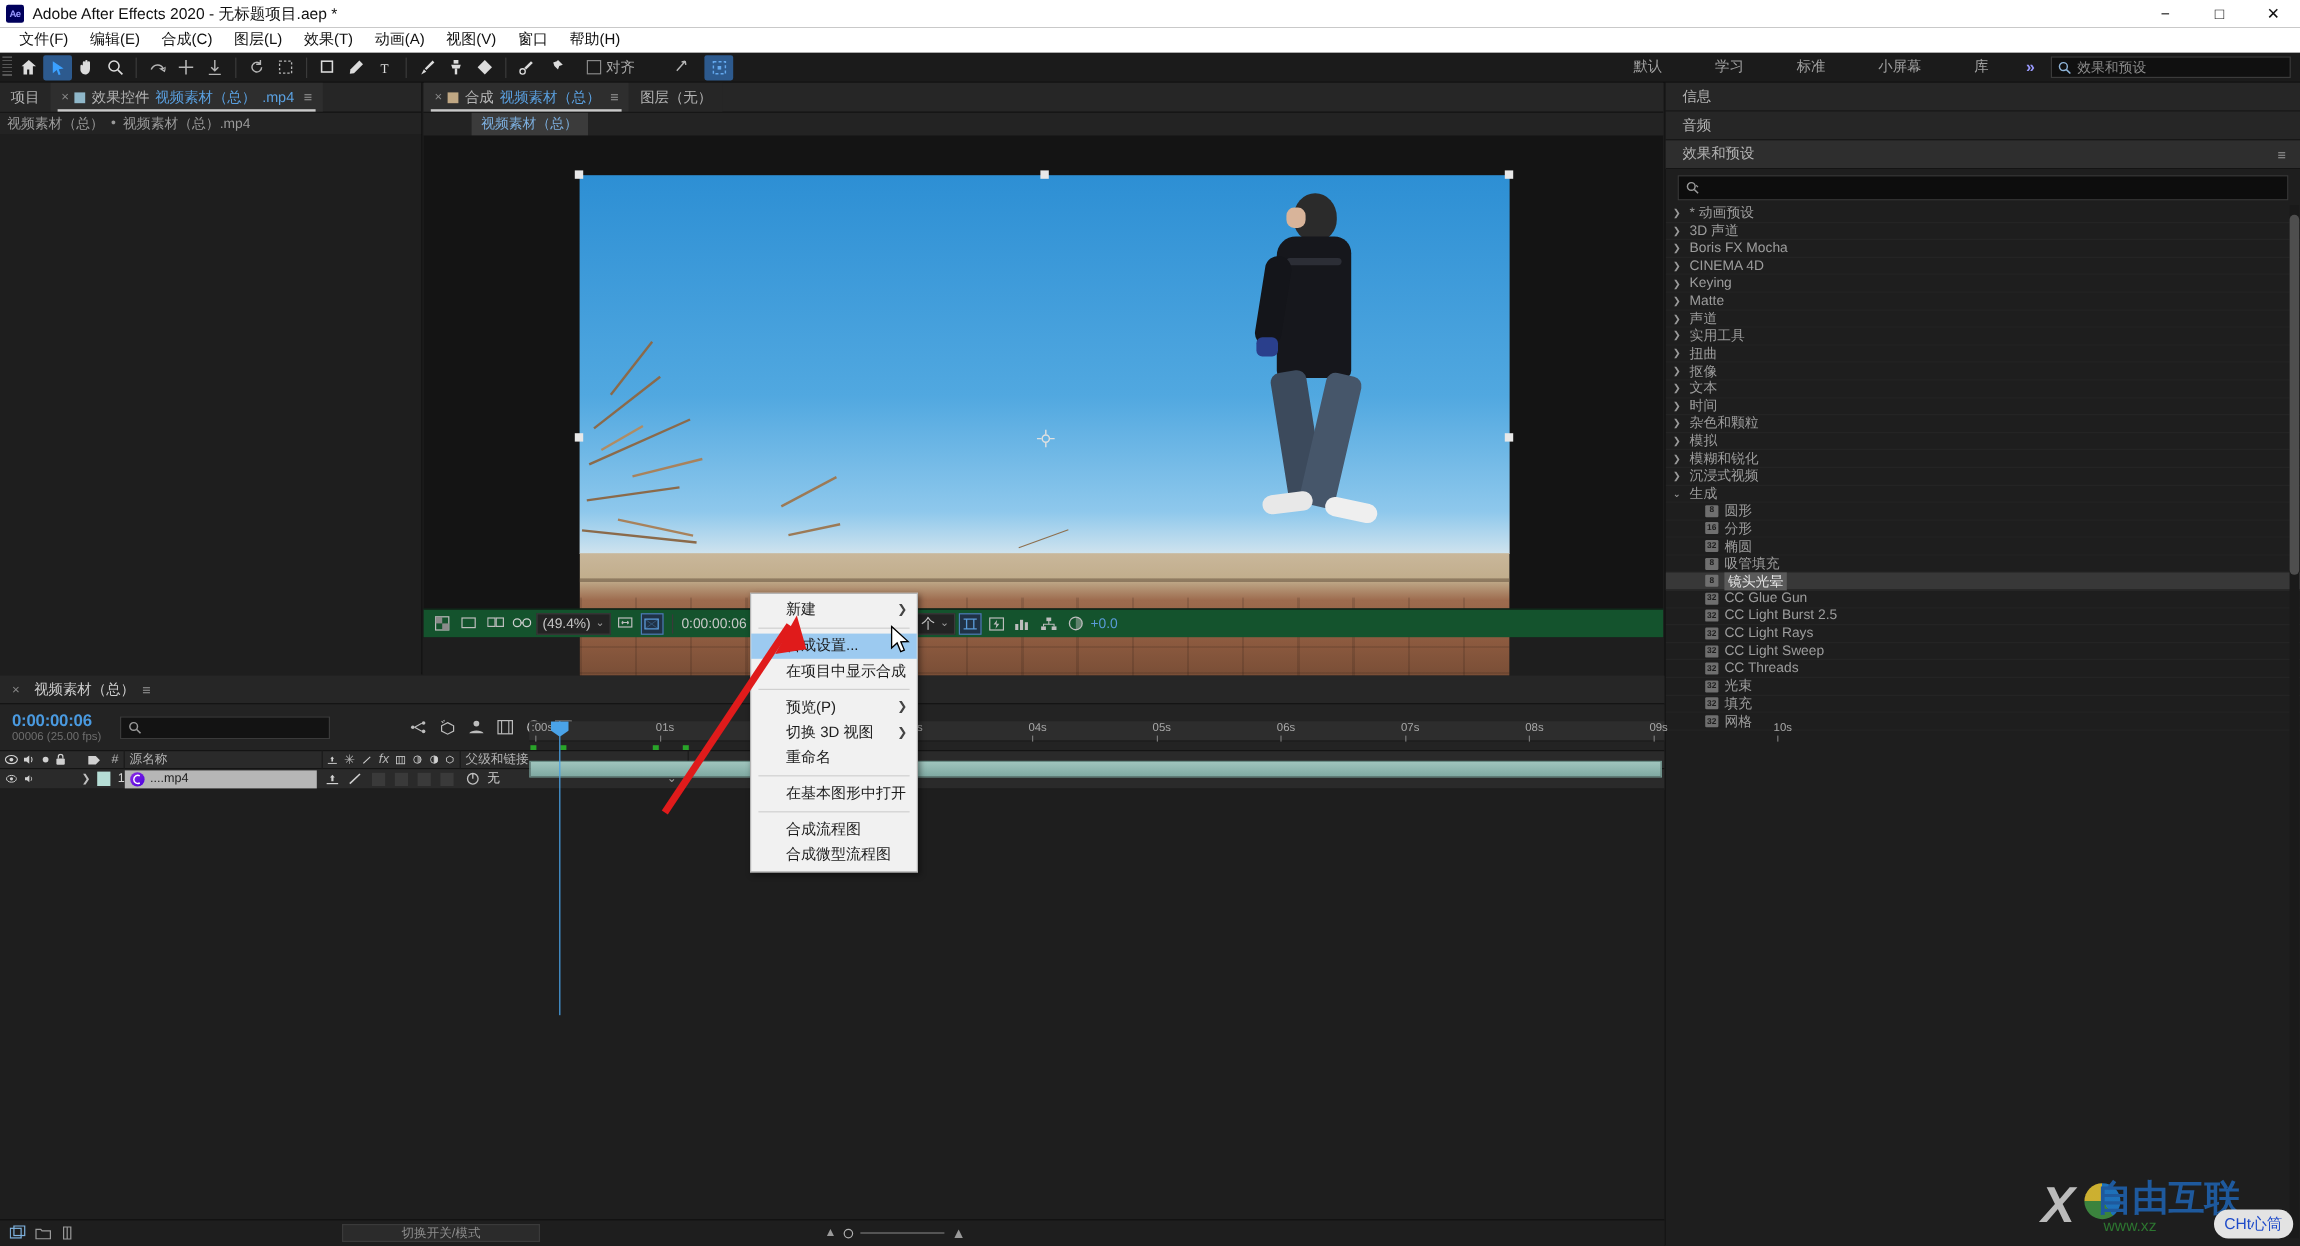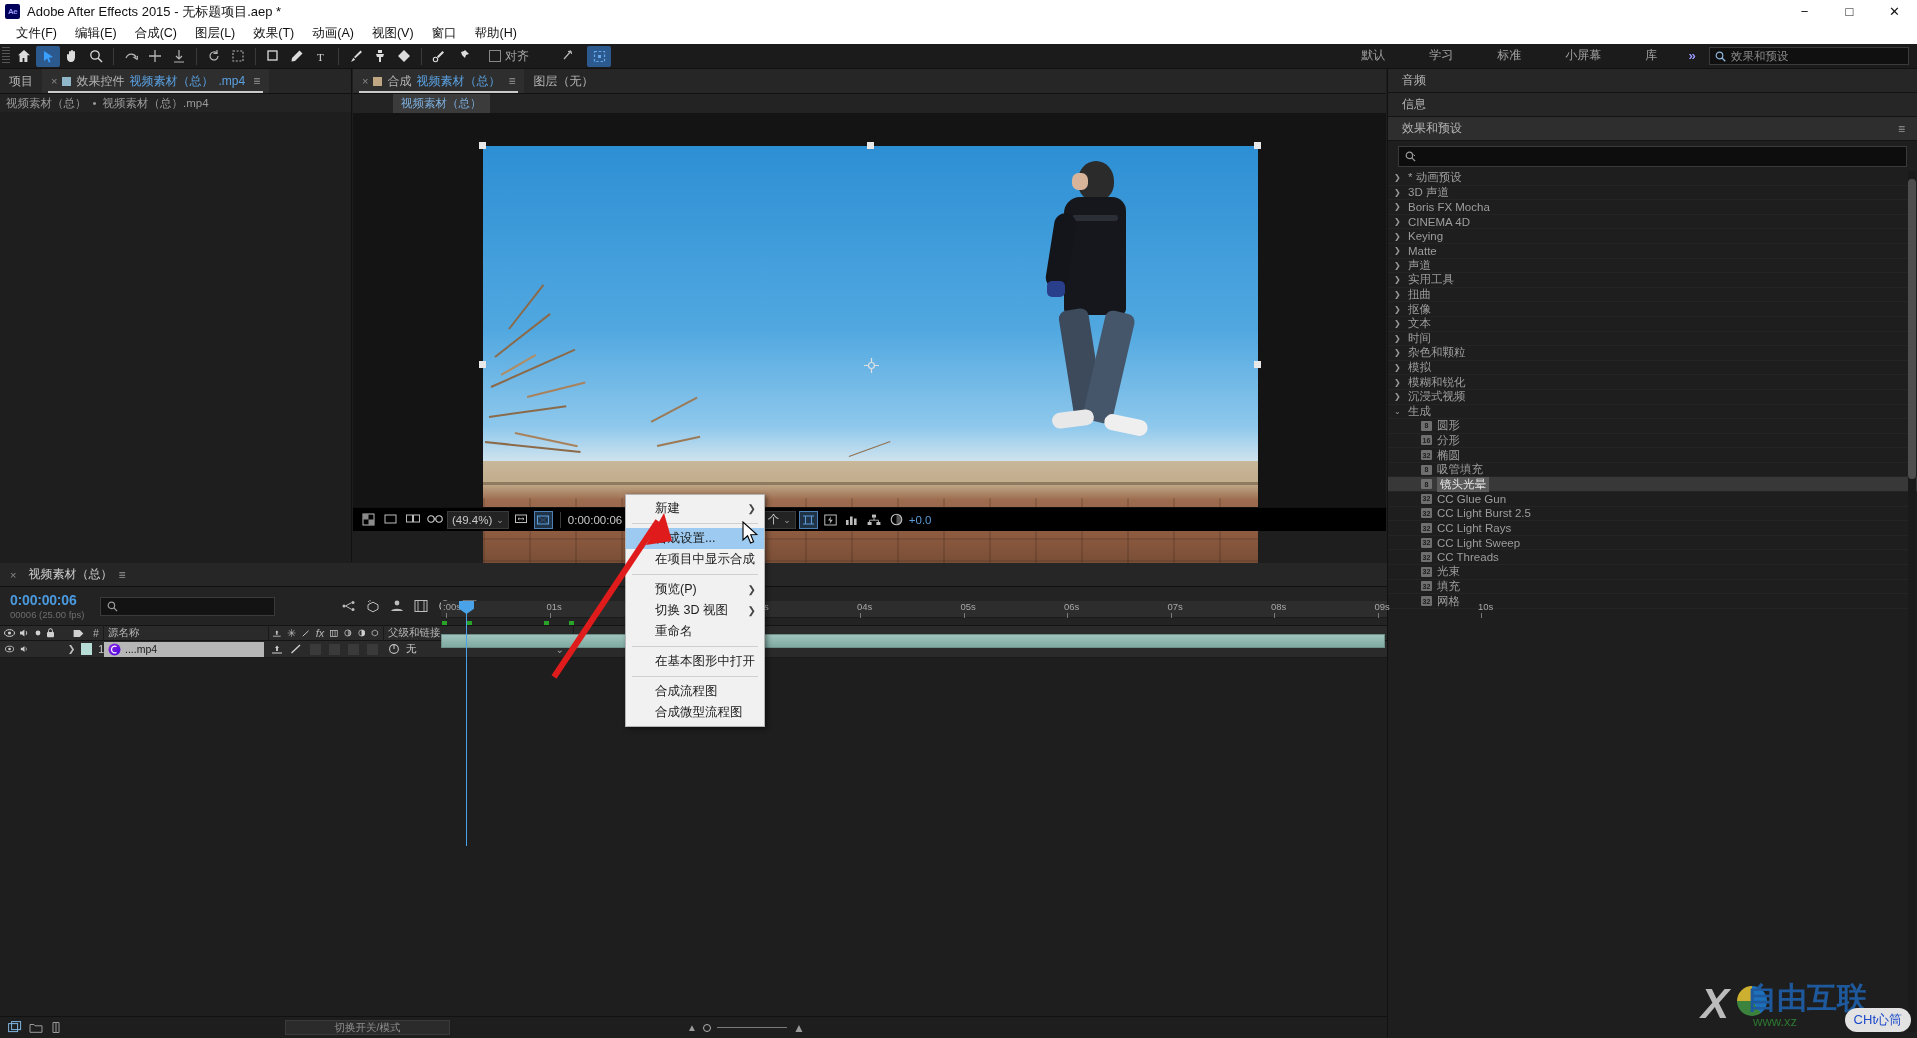--- a/index.html
+++ b/index.html
@@ -138,21 +138,21 @@
   .tree-l { left: 2px; top: 90px; width: 130px; height: 230px; }
   .branch { position:absolute; background:#8b6a4a; transform-origin: 0 50%; }
   .anchor {
     position:absolute; left: 50%; top: 50%; width: 15px; height: 15px;
     margin-left:-7px; margin-top:-7px; color:#cfcfcf;
   }
   .sel-handle { position:absolute; width:7px; height:7px; background:#e8e8e8; }
 
   .viewer-toolbar {
     position: absolute; left: 0; bottom: 0; width: 100%; height: 24px;
-    background: #000000; display: flex; align-items: center; gap: 3px; padding: 0 6px;
+    background: #14532d; display: flex; align-items: center; gap: 3px; padding: 0 6px;
     border-top: 1px solid #111; font-size: 11.5px; color: #b0b0b0;
   }
   .vt-ico { width: 19px; height: 18px; display: flex; align-items: center; justify-content: center; color: #bdbdbd; }
   .vt-sel { height: 18px; display: flex; align-items: center; gap: 4px; padding: 0 4px;
             border: 1px solid #3a3a3a; background:#232323; }
   .vt-sep { width: 1px; height: 16px; background: #3a3a3a; margin: 0 4px; }
   .vt-val { font-size: 11.5px; color: #c9c9c9; }
   .vt-blue { color: #5a9bd8; }
   .vt-active { border: 1px solid #4b7fb5; background:#203246; }
 
@@ -259,21 +259,21 @@
   .wm-badge{ position:absolute; right:0; bottom:0; background:#f4f4f4; color:#1d4ed8; font-size:13px;
              padding:3px 9px; border-radius:12px; }
 </style>
 </head>
 <body>
 
 <div id="app">
 
   <div class="titlebar">
     <div class="ae-badge">Ae</div>
-    <div class="title-text">Adobe After Effects 2015 - 无标题项目.aep *</div>
+    <div class="title-text">Adobe After Effects 2020 - 无标题项目.aep *</div>
     <div class="win-btns">
       <div class="win-btn">−</div>
       <div class="win-btn">□</div>
       <div class="win-btn close">✕</div>
     </div>
   </div>
 
   <div class="menubar">
     <div class="menu-item">文件(F)</div>
     <div class="menu-item">编辑(E)</div>
@@ -617,24 +617,24 @@
               <path d="M6.5 1.2A5.3 5.3 0 016.5 11.8" fill="#bdbdbd" opacity=".45"></path>
             </svg>
         </div>
         <span class="vt-val vt-blue">+0.0</span>
       </div>
     </div>
   </div>
 
   <div class="panel" id="right-panel">
     <div class="rp-tabrow">
+      <span>信息</span>
+    </div>
+    <div class="rp-tabrow">
       <span>音频</span>
-    </div>
-    <div class="rp-tabrow">
-      <span>信息</span>
     </div>
     <div class="rp-tabrow sel">
       <span>效果和预设</span>
       <span class="ham">≡</span>
     </div>
     <div class="fx-search">
       <svg width="11" height="11" viewBox="0 0 11 11">
           <circle cx="4.4" cy="4.4" r="3.2" fill="none" stroke="#9a9a9a" stroke-width="1.2"></circle>
           <path d="M6.9 6.9l3.2 3.2" stroke="#9a9a9a" stroke-width="1.3"></path>
           <path d="M8.4 3.4l1.6 1.6" stroke="#9a9a9a" stroke-width="1"></path>

